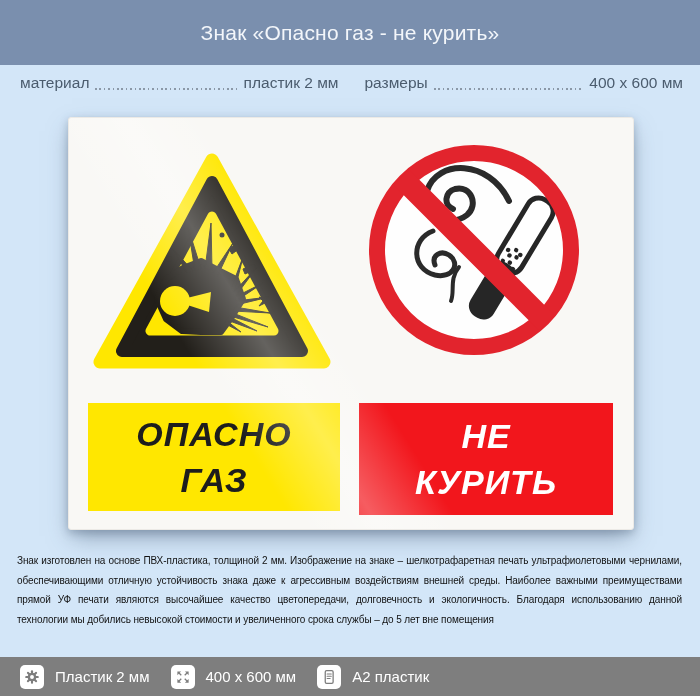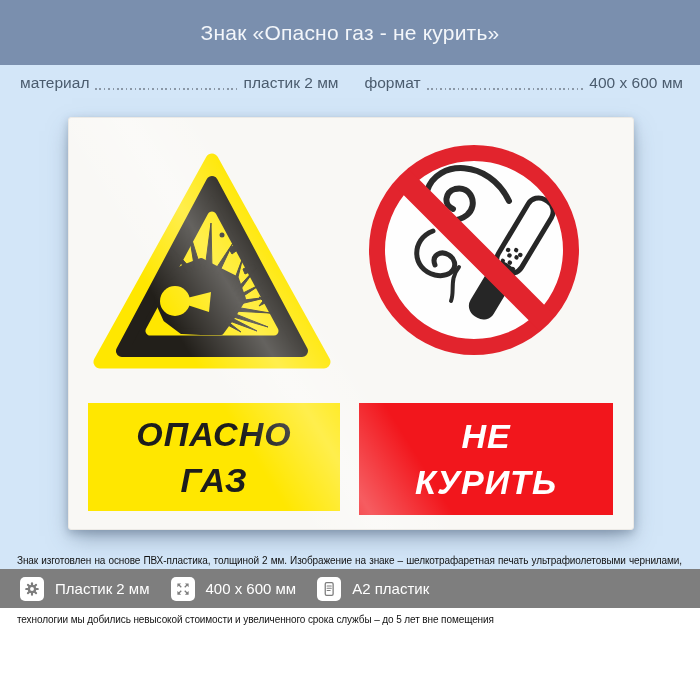--- a/index.html
+++ b/index.html
@@ -1,17 +1,17 @@
 <!DOCTYPE html>
 <html><head>
 <meta charset="utf-8">
 <style>
   html,body{margin:0;padding:0;}
   body{width:700px;height:700px;overflow:hidden;font-family:"Liberation Sans",sans-serif;}
-  .screen{position:relative;width:700px;height:608px;background:#d3e6f8;}
+  .screen{position:relative;width:700px;height:696px;background:#d3e6f8;}
 
   
   .header{position:absolute;top:0;left:0;width:700px;height:65px;background:#7a8fae;
           display:flex;align-items:center;justify-content:center;}
   .header-title{color:#f3f6fa;font-size:21px;letter-spacing:.2px;}
 
   
   .specs{position:absolute;top:74px;left:20px;right:17px;display:flex;gap:26px;}
   .spec{flex:1;display:flex;align-items:flex-start;font-size:15.5px;color:#4b5c6e;}
   .spec-label{white-space:nowrap;margin-right:6px;}
@@ -59,21 +59,21 @@
     <div class="header-title">Знак «Опасно газ - не курить»</div>
   </div>
 
   <div class="specs">
     <div class="spec">
       <span class="spec-label">материал</span>
       <span class="leader"></span>
       <span class="spec-value">пластик 2 мм</span>
     </div>
     <div class="spec">
-      <span class="spec-label">формат</span>
+      <span class="spec-label">размеры</span>
       <span class="leader"></span>
       <span class="spec-value">400 x 600 мм</span>
     </div>
   </div>
 
   <div class="sign-panel">
 
     <svg class="triangle-icon" viewBox="0 0 242 222" xmlns="http://www.w3.org/2000/svg">
       <polygon points="121,9 9,211 233,211" fill="#ffe700" stroke="#ffe700" stroke-width="13" stroke-linejoin="round"></polygon>
       <polygon points="121,31 31,200 211,200" fill="#221f1a" stroke="#221f1a" stroke-width="12" stroke-linejoin="round"></polygon>

